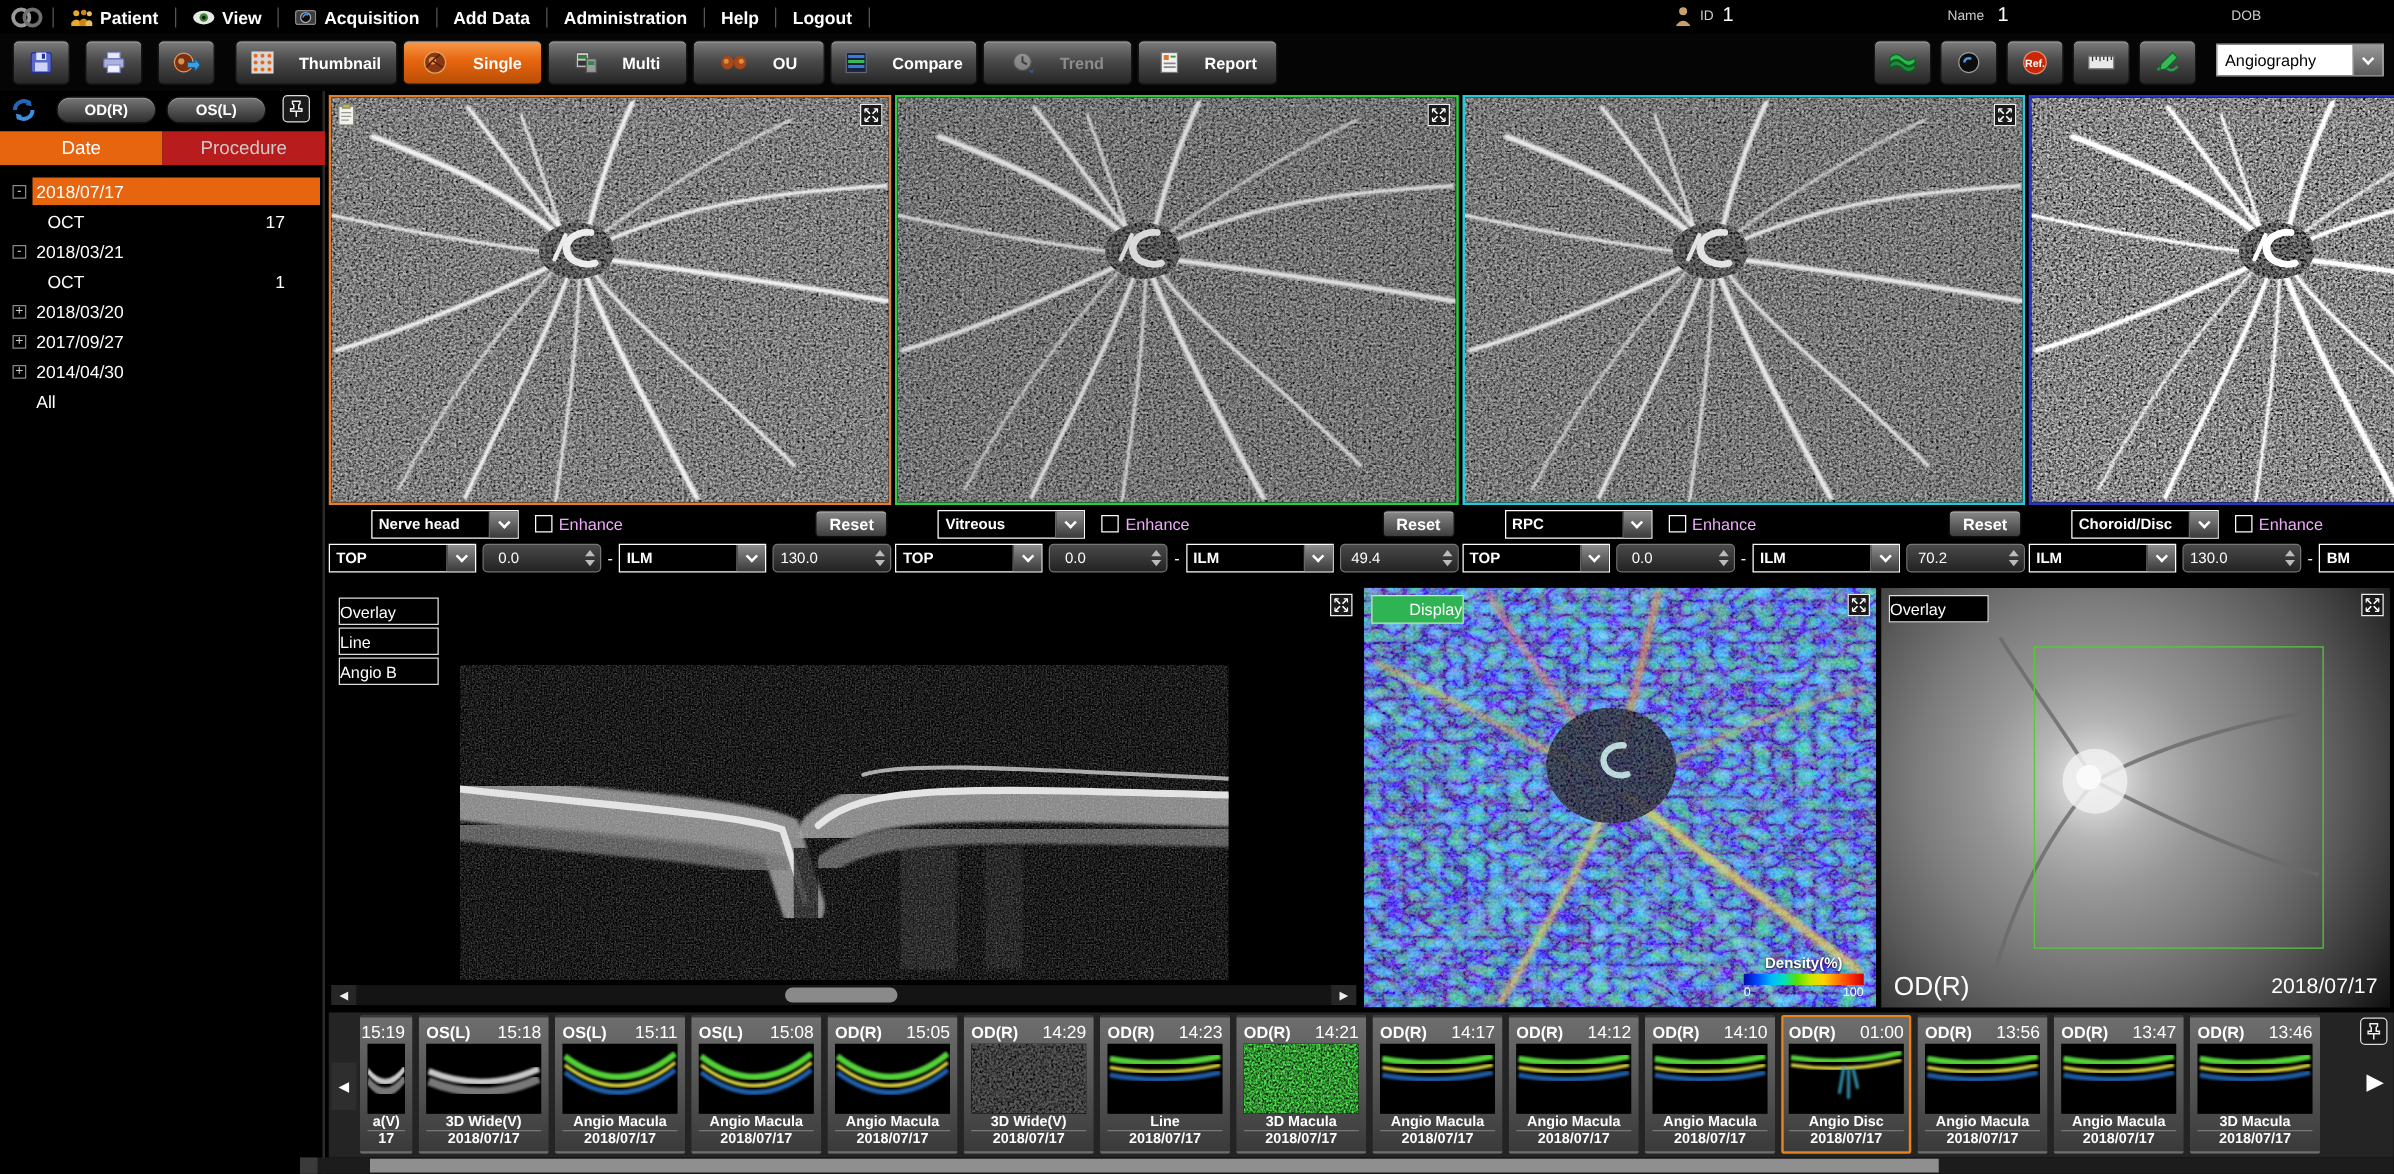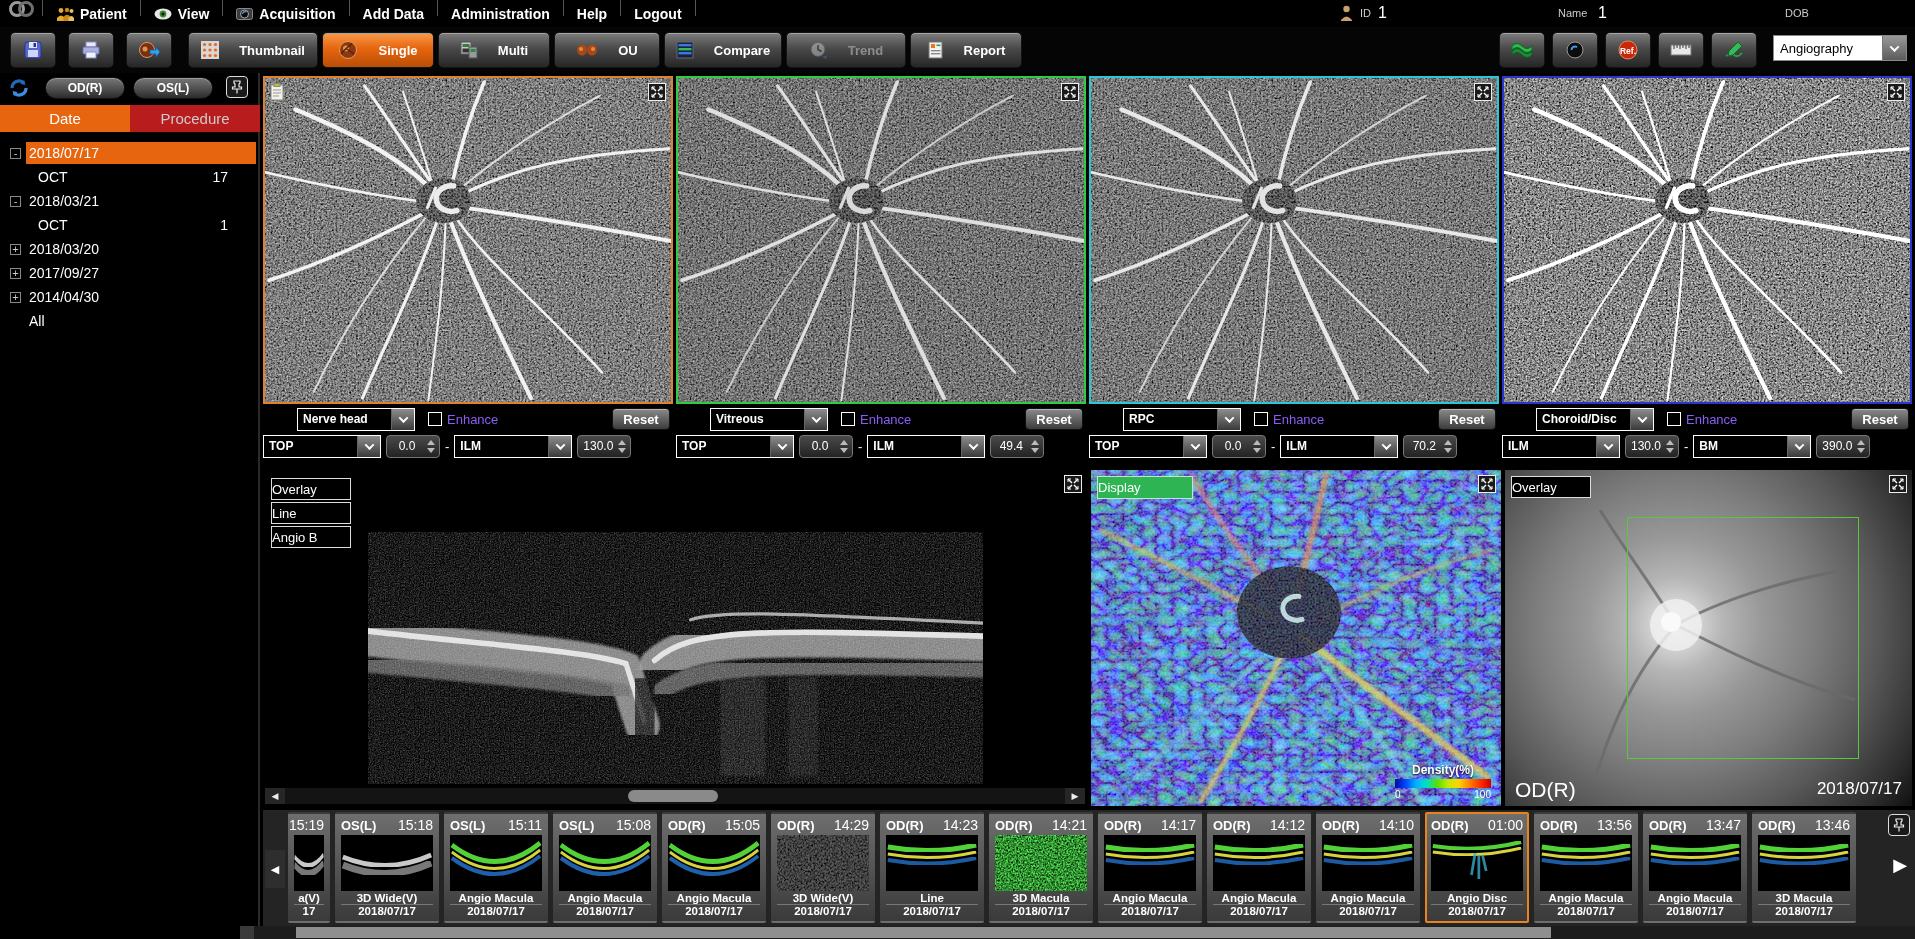--- a/index.html
+++ b/index.html
@@ -3,21 +3,21 @@
 <meta charset="utf-8">
 <style>
   * { margin:0; padding:0; box-sizing:border-box; }
   html,body { width:1915px; height:939px; background:#000; overflow:hidden;
     font-family:"Liberation Sans", sans-serif; -webkit-font-smoothing:antialiased; }
   .abs { position:absolute; }
   .fill { position:absolute; inset:0; width:100%; height:100%; }
 
   
   #menubar { position:absolute; left:0; top:0; width:1915px; height:27px; background:#000;
-    display:flex; }
+    display:flex; align-items:center; }
   .logo { width:42px; display:flex; justify-content:center; }
   .menu-item { color:#fff; font-weight:bold; font-size:14px; padding:0 13px; height:27px;
     display:flex; align-items:center; gap:6px; cursor:default; }
   .menu-sep { width:1px; height:16px; background:#555; }
   #patinfo { position:absolute; left:1330px; top:0; width:585px; height:27px; color:#ddd; }
   .pat-label { font-size:11px; color:#ccc; }
   .pat-value { font-size:16px; color:#fff; }
 
   
   #toolbar { position:absolute; left:0; top:27px; width:1915px; height:46px; background:#050505;
@@ -69,27 +69,27 @@
   .apanel-controls { height:55px; padding-top:3px; display:flex; flex-direction:column; gap:3px; }
   .ctl-row { display:flex; align-items:center; gap:5px; height:24px; }
   .dd { display:flex; align-items:center; height:23px; background:#000; border:1px solid #fff; }
   .dd .dd-label { flex:1; color:#fff; font-size:12px; font-weight:bold; padding:0 5px;
     white-space:nowrap; overflow:hidden; }
   .dd .dd-btn { width:23px; height:100%; background:linear-gradient(#8d8d8d,#3a3a3a);
     border-left:1px solid #666; display:flex; align-items:center; justify-content:center; flex:none; }
   .layer-dd { width:118px;margin-left:34px; }
   .seg-dd { width:118px; }
   .cbx { width:14px; height:14px; border:1px solid #fff; background:#000; margin-left:8px; }
-  .cbx-label { color:#8b5cf6; font-size:13px; }
+  .cbx-label { color:#f0abfc; font-size:13px; }
   .reset-btn { margin-left:auto; margin-right:3px; width:58px; height:22px; border-radius:4px;
     border:1px solid #111; background:linear-gradient(#8a8a8a,#3c3c3c);
     box-shadow:inset 0 1px 0 #b5b5b5; color:#fff; font-weight:bold; font-size:13px;
     font-family:"Liberation Sans",sans-serif; }
   .spinner { display:flex; align-items:center; height:23px; background:linear-gradient(#4a4a4a,#222);
-    border:1px solid #777; border-radius:4px; padding:0 2px; }
+    border:1px solid #777; border-radius:4px; padding:0 2px;gap:41px; }
   .spin-val { width:36px; color:#fff; font-size:12px; text-align:center; }
   .spin-arrows { width:12px; display:flex; flex-direction:column; gap:3px; align-items:center; }
   .tri-up { width:0; height:0; border-left:4px solid transparent; border-right:4px solid transparent;
     border-bottom:5px solid #bbb; }
   .tri-dn { width:0; height:0; border-left:4px solid transparent; border-right:4px solid transparent;
     border-top:5px solid #bbb; }
   .dash { color:#fff; font-size:13px; }
 
   
   #lower { position:absolute; left:263px; top:470px; width:1649px; height:336px;
@@ -100,23 +100,23 @@
     font-size:13px; display:flex; align-items:center; 
     font-family:"Liberation Sans",sans-serif; }
   #bscan-svg { position:absolute; left:105px; top:62px; width:615px; height:252px; }
   .hscroll { position:absolute; left:2px; right:2px; bottom:2px; height:16px; background:#141414;
     display:flex; align-items:center; }
   .hs-arrow { width:20px; height:16px; background:#262626; color:#eee; font-size:9px;
     display:flex; align-items:center; justify-content:center; flex:none; }
   .hs-track { flex:1; position:relative; height:100%; }
   .hs-thumb { position:absolute; top:2px; height:12px; background:#8a8a8a; border-radius:6px; }
   #density { width:410px; position:relative; background:#04102e; overflow:hidden; }
-  #display-btn { position:absolute; left:6px; top:6px; width:96px; height:23px;
+  #display-btn { position:absolute; left:6px; top:6px; width:74px; height:23px;
     background:#2eb453; border:1px solid #bfe8c8; color:#fff; font-size:13px;
-    display:flex; align-items:center; justify-content:flex-start; }
+    display:flex; align-items:center; justify-content:flex-end; }
   #legend { position:absolute; right:8px; bottom:6px; width:100px; text-align:center; }
   #legend .lg-title { color:#fff; font-size:12px; font-weight:bold; text-shadow:0 1px 2px #000; }
   #legend .lg-bar { height:9px; margin:2px 2px 1px 2px;
     background:linear-gradient(90deg,#0008a8,#0048ff,#00b4ff,#00e0c0,#58e000,#c8e800,#ffd400,#ff8000,#ff3000,#c80000); }
   #legend .lg-ticks { display:flex; justify-content:space-between; color:#fff; font-size:10px;
     padding:0 2px; }
   #fundus { width:407px; position:relative; overflow:hidden;
     background:radial-gradient(circle at 42% 46%, #f0f0f0 0%, #d9d9d9 6%, #b5b5b5 16%,
       #979797 30%, #7c7c7c 48%, #585858 68%, #2e2e2e 88%, #101010 100%); }
   #fundus-roi { position:absolute; left:30%; top:14%; width:57%; height:72%;

